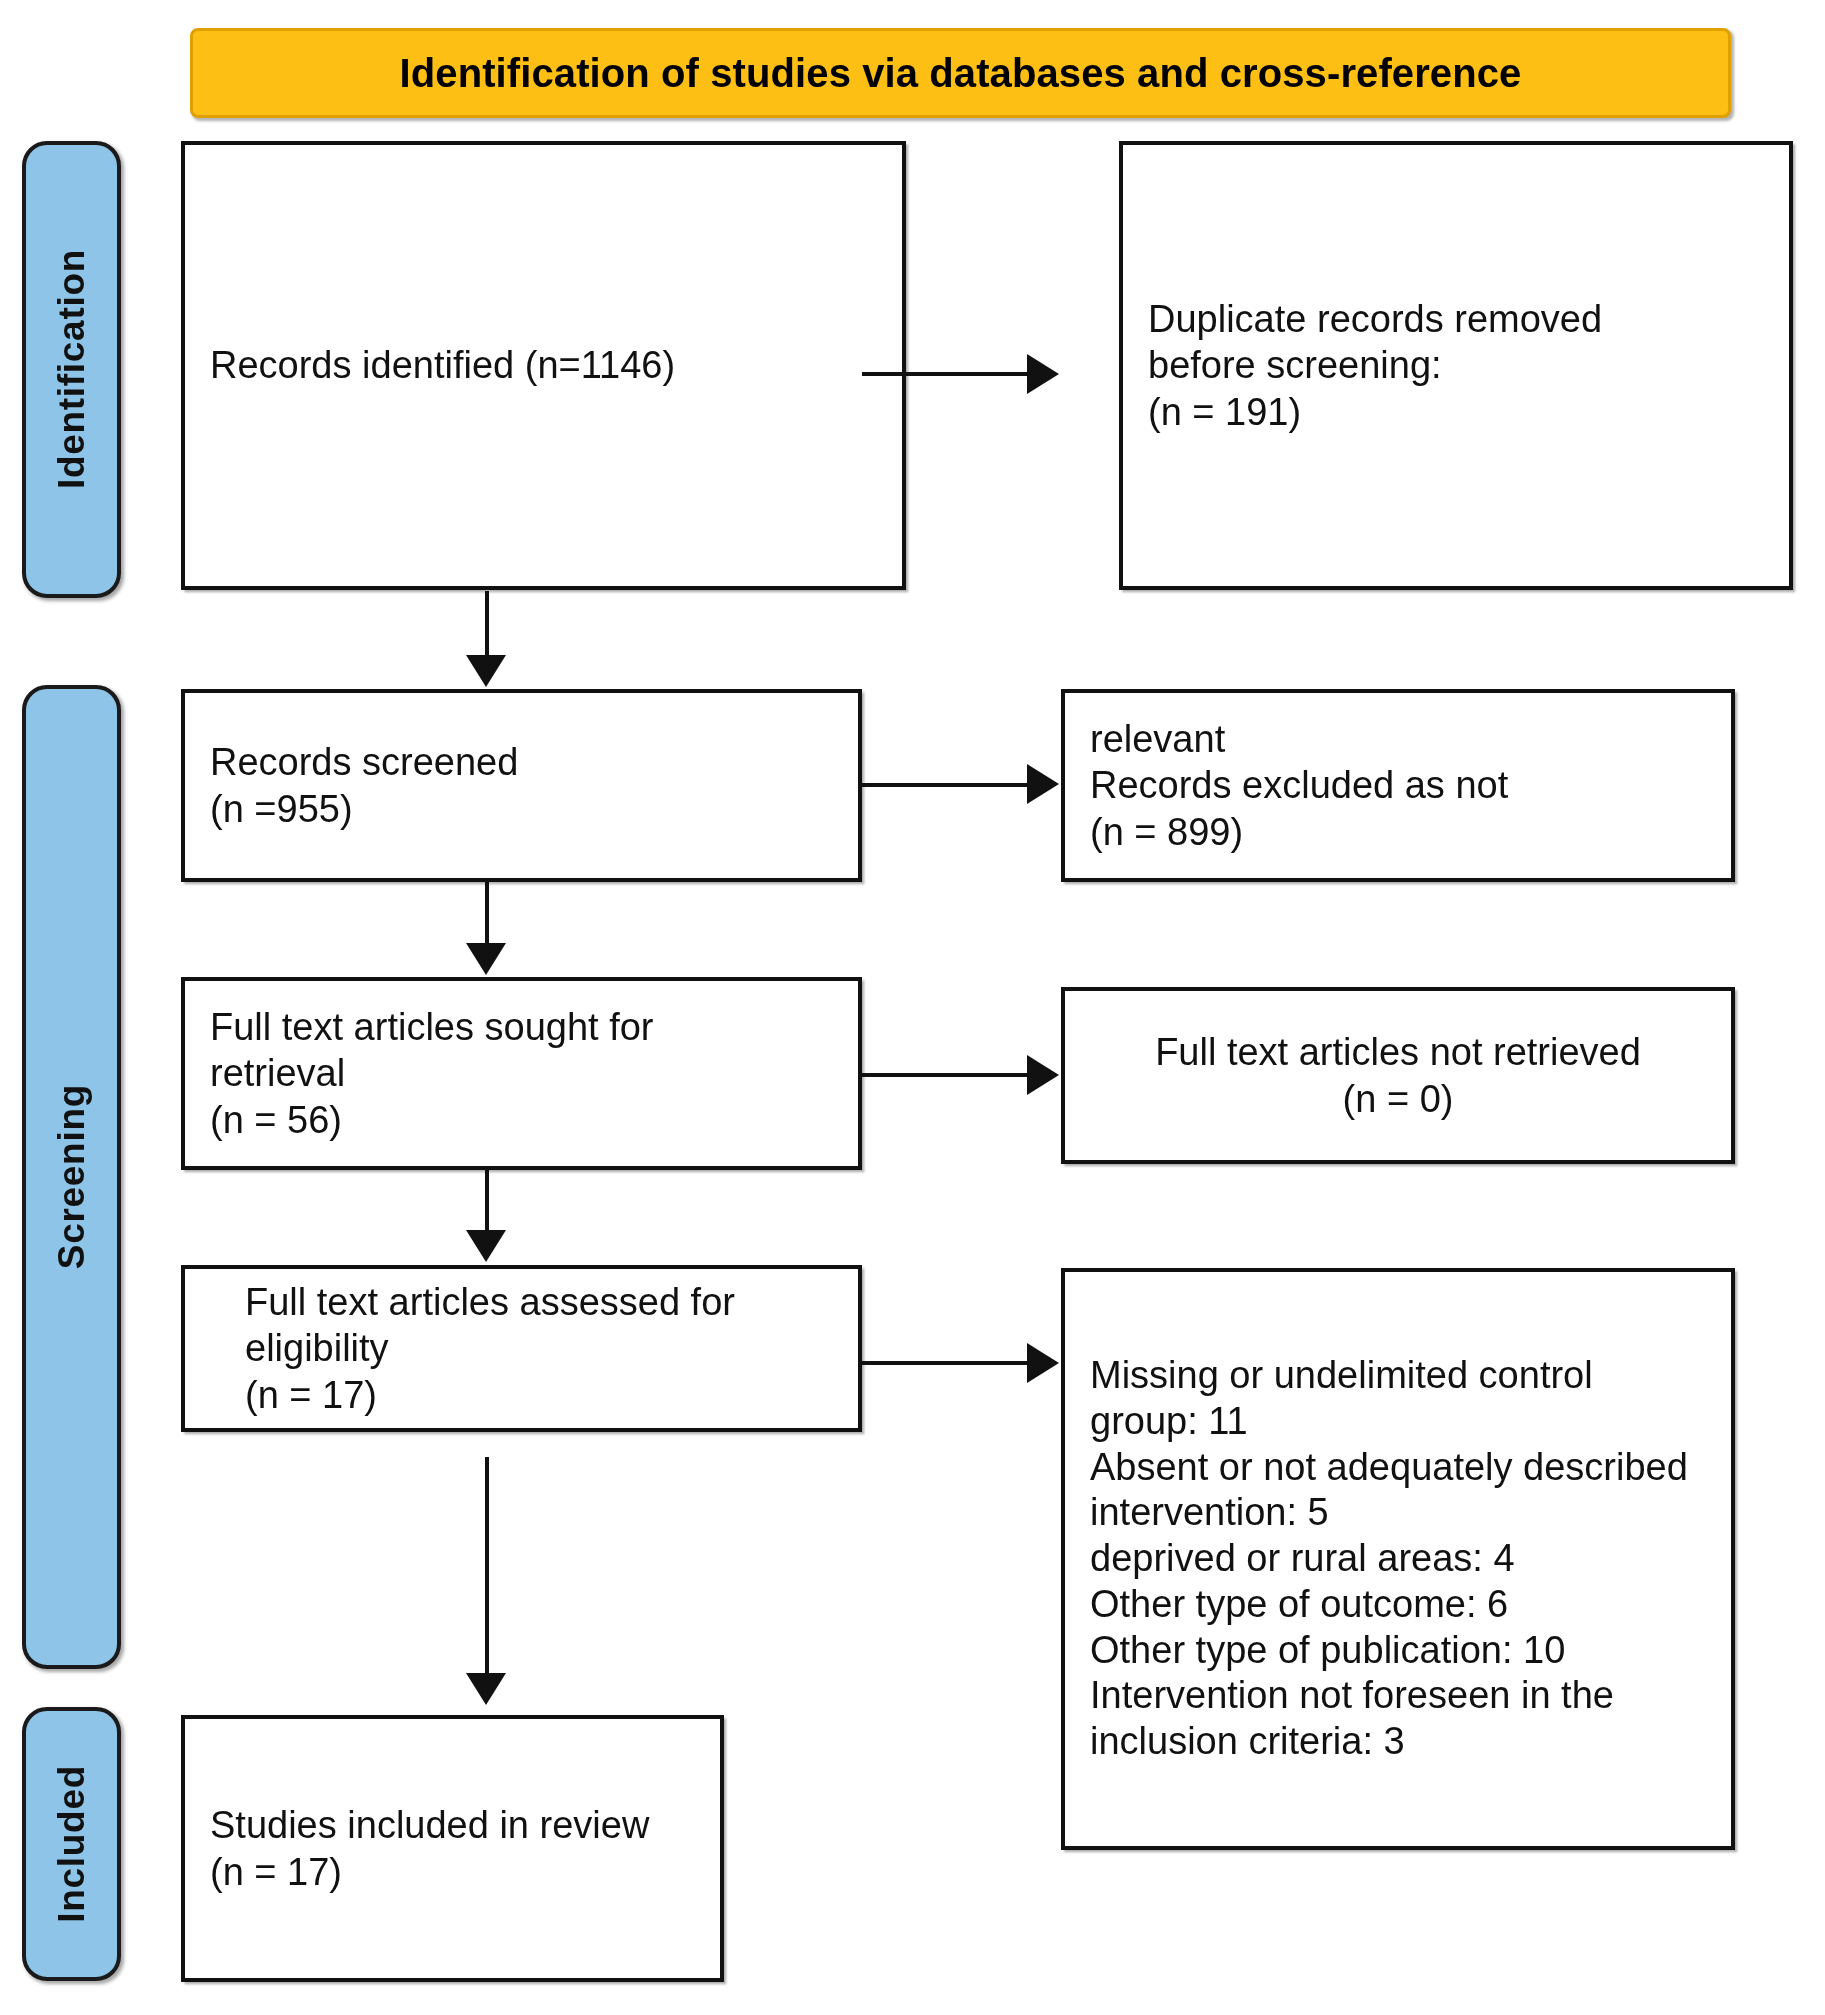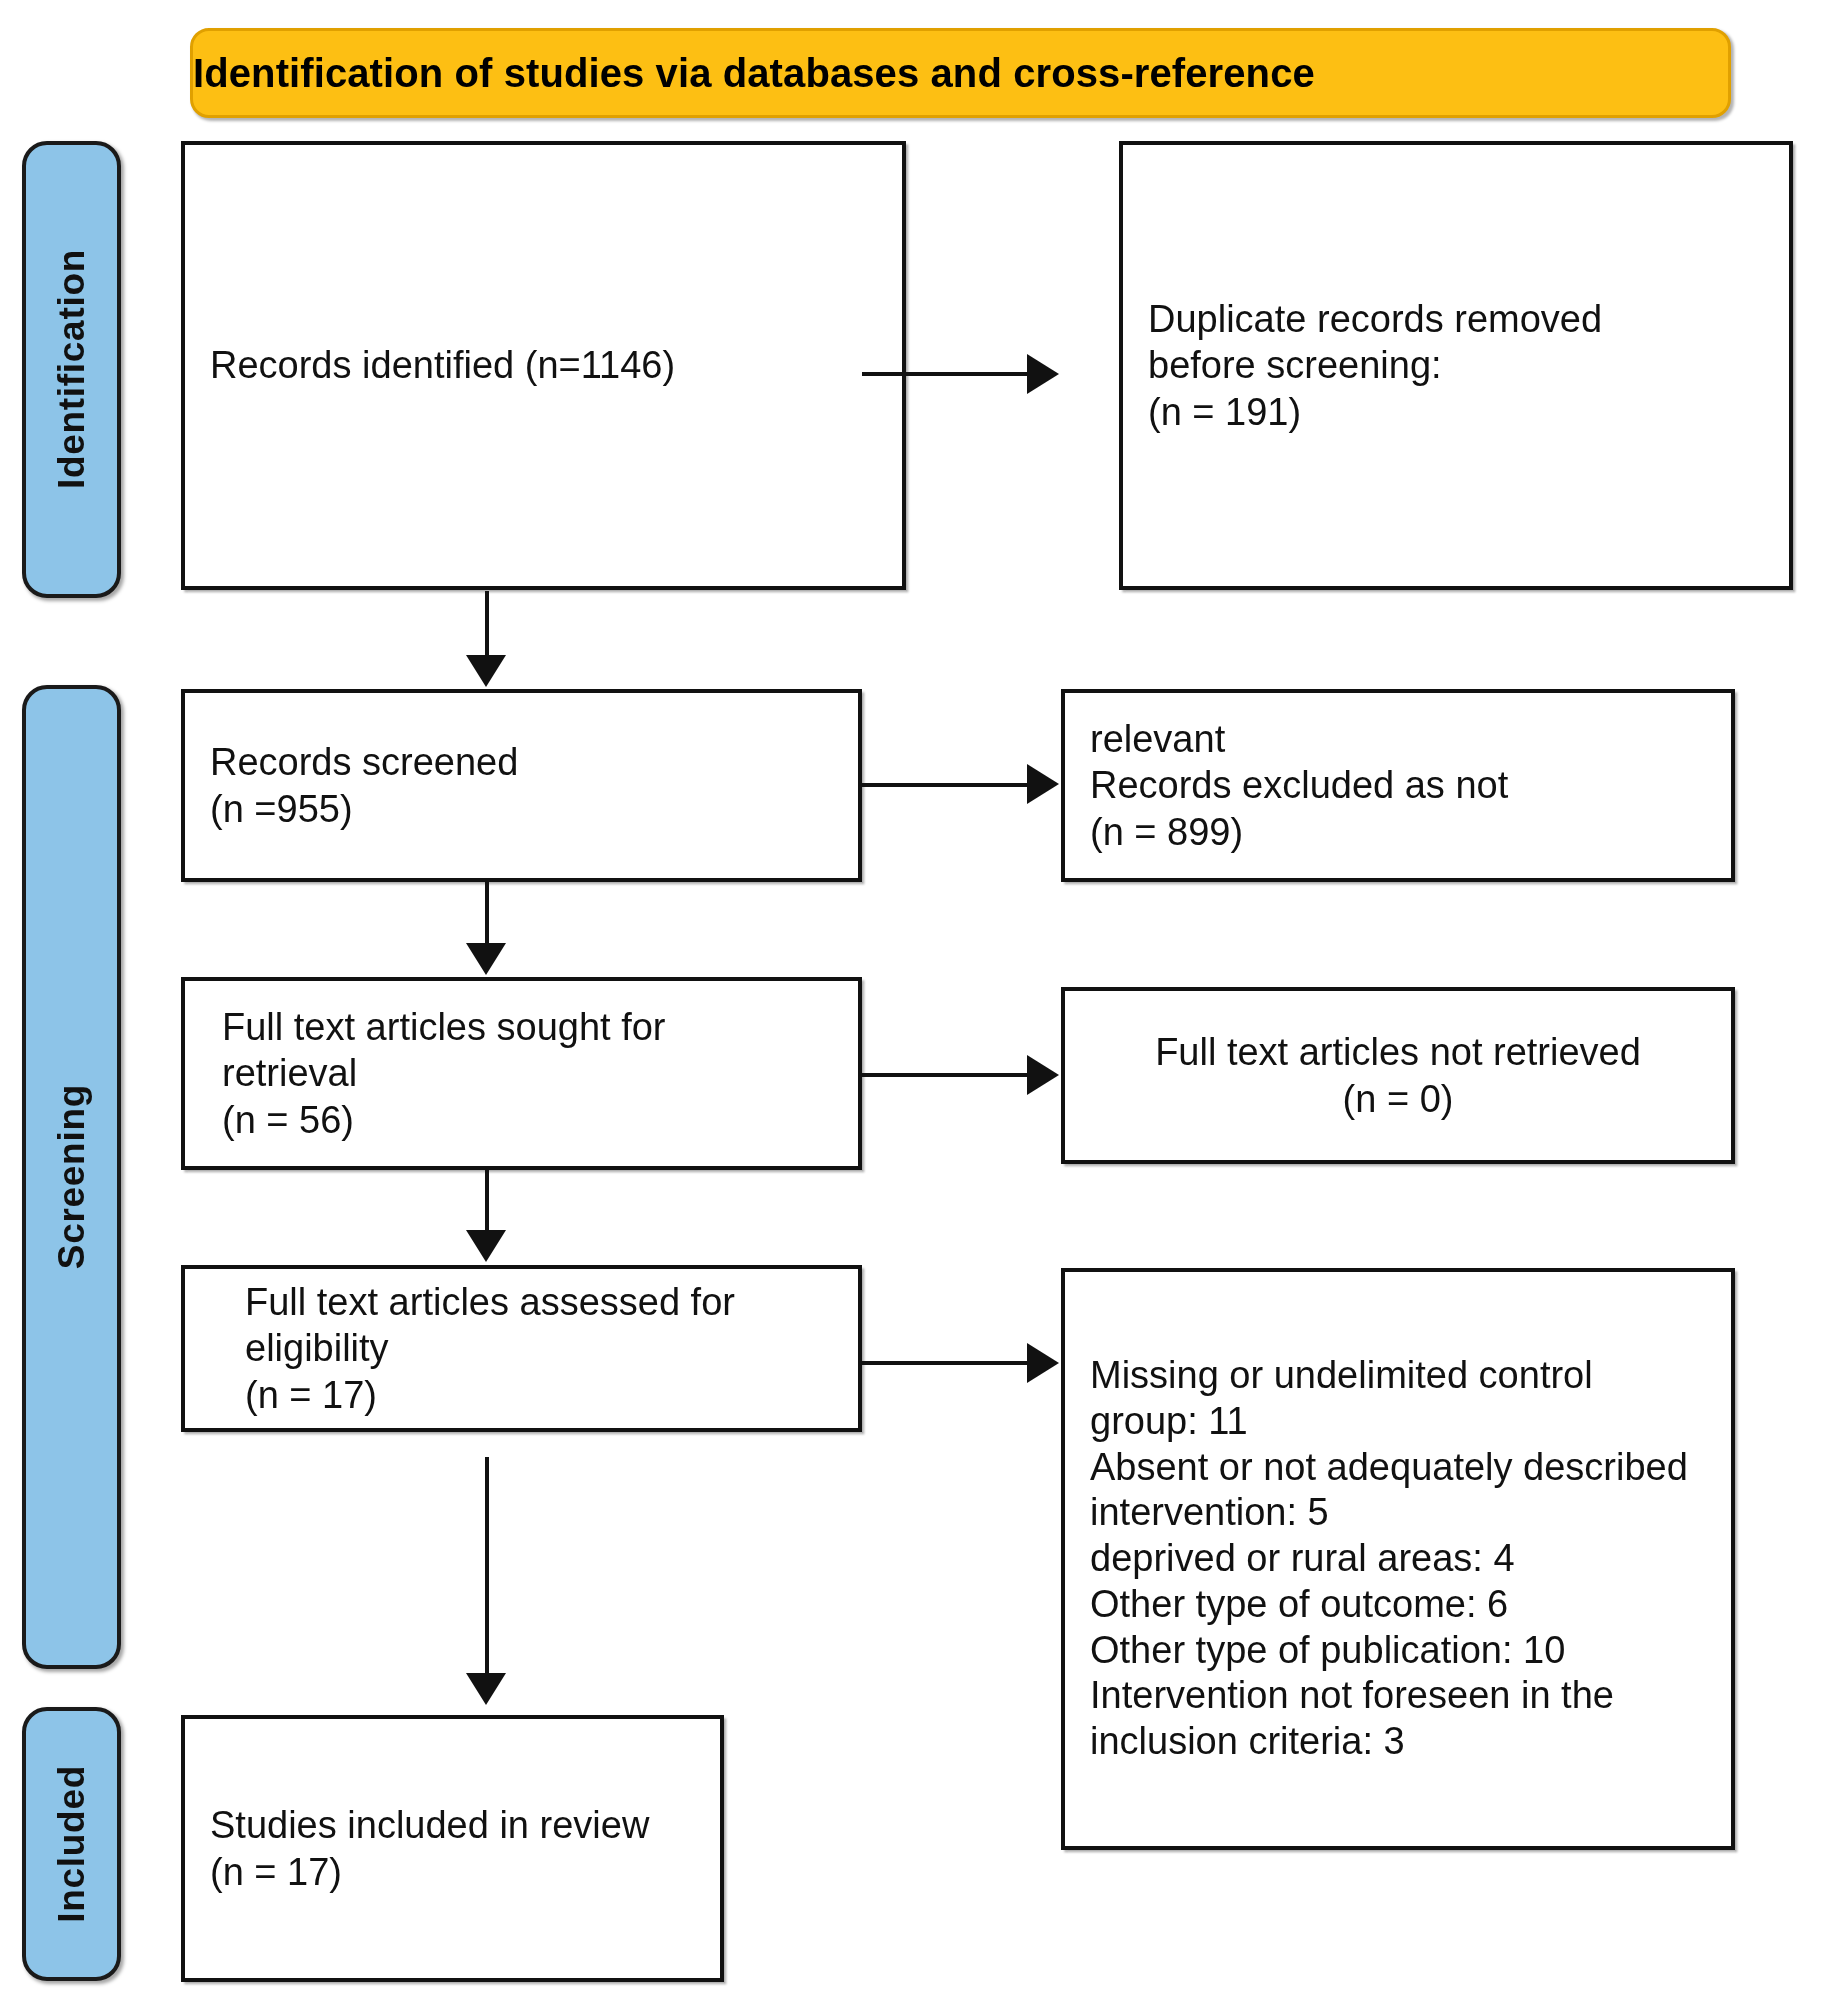--- a/index.html
+++ b/index.html
@@ -21,25 +21,25 @@
 
   
   .banner {
     position: absolute;
     left: 190px;
     top: 28px;
     width: 1541px;
     height: 90px;
     background: #FDBF13;
     border: 3.7px solid #E0A000;
-    border-radius: 19px;
+    border-radius: 8px;
     box-sizing: border-box;
     display: flex;
     align-items: center;
-    justify-content: flex-start;
+    justify-content: center;
     box-shadow: 2.2px 2.2px 2.9px rgba(0,0,0,0.30);
   }
   .banner-text {
     font-size: 40px;
     font-weight: bold;
     color: #000000;
     letter-spacing: 0.1px;
     text-align: center;
     white-space: nowrap;
   }
@@ -174,21 +174,21 @@
       <div class="box-line">(n = 899)</div>
     </div>
   </div>
 
   <div class="h-line" style="left:862px; top:783px; width:166px;"></div>
   <div class="h-head" style="left:1027px; top:764px;"></div>
 
   <div class="v-line" style="left:485px; top:882px; height:66px;"></div>
   <div class="v-head" style="left:466px; top:943px;"></div>
 
-  <div class="box" style="left:181px; top:977px; width:681px; height:193px;padding-left:12px;">
+  <div class="box" style="left:181px; top:977px; width:681px; height:193px;">
     <div class="box-lines">
       <div class="box-line">Full text articles sought for</div>
       <div class="box-line">retrieval</div>
       <div class="box-line">(n = 56)</div>
     </div>
   </div>
 
   <div class="box" style="left:1061px; top:987px; width:674px; height:177px;text-align:center;">
     <div class="box-lines">
       <div class="box-line">Full text articles not retrieved</div>

